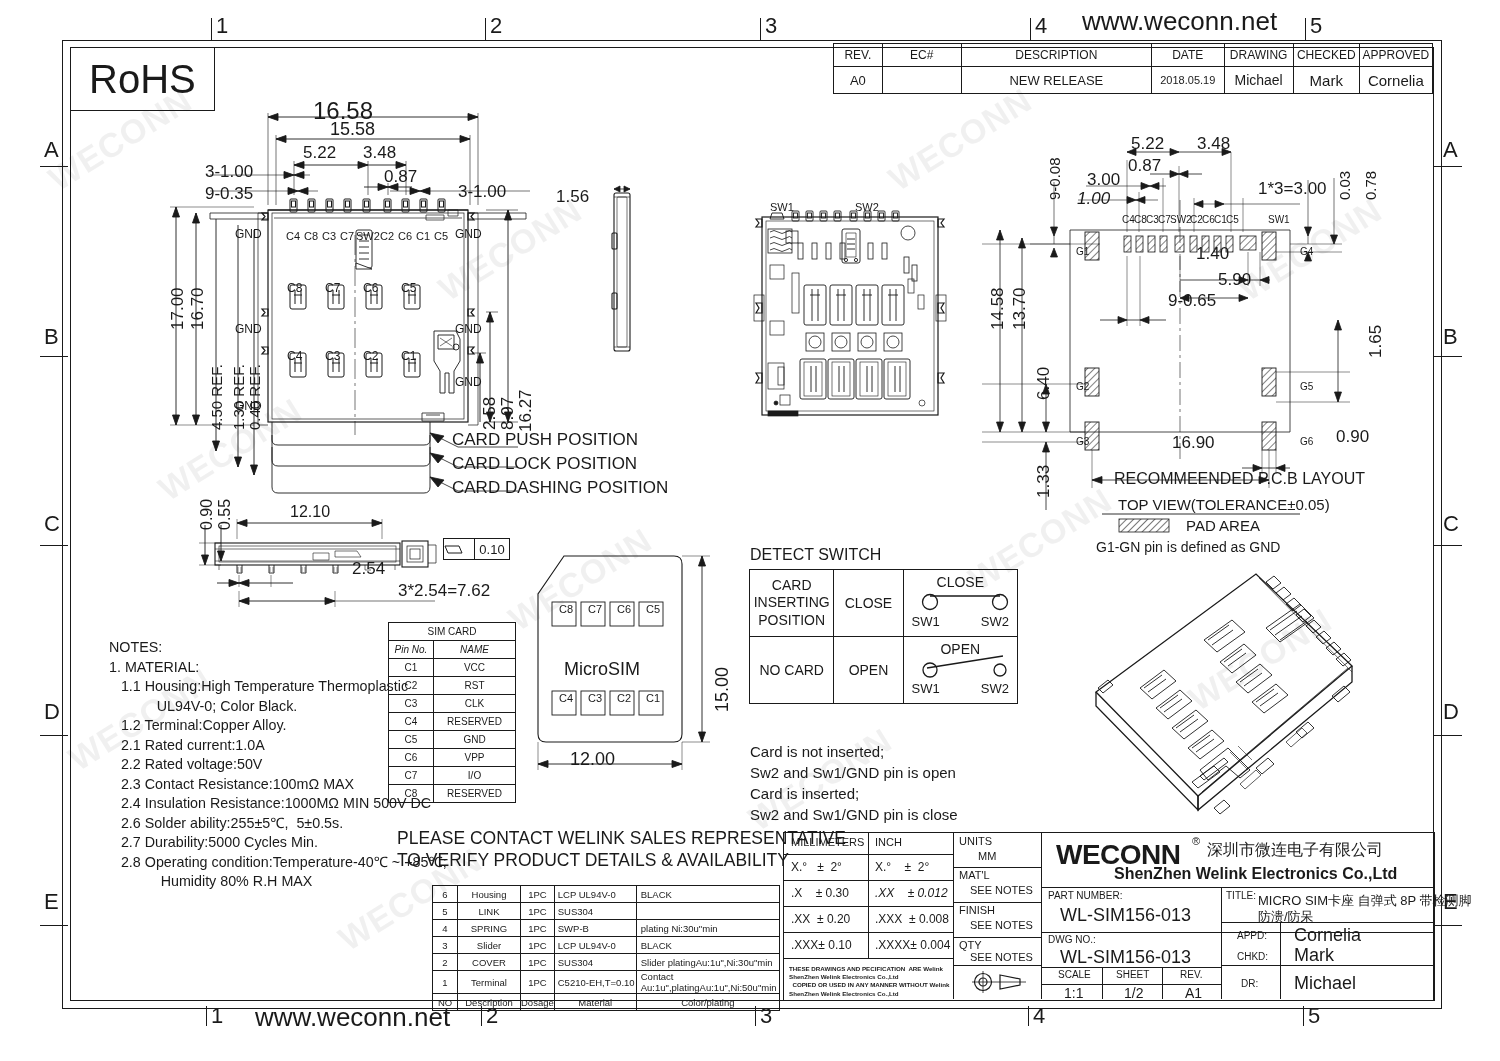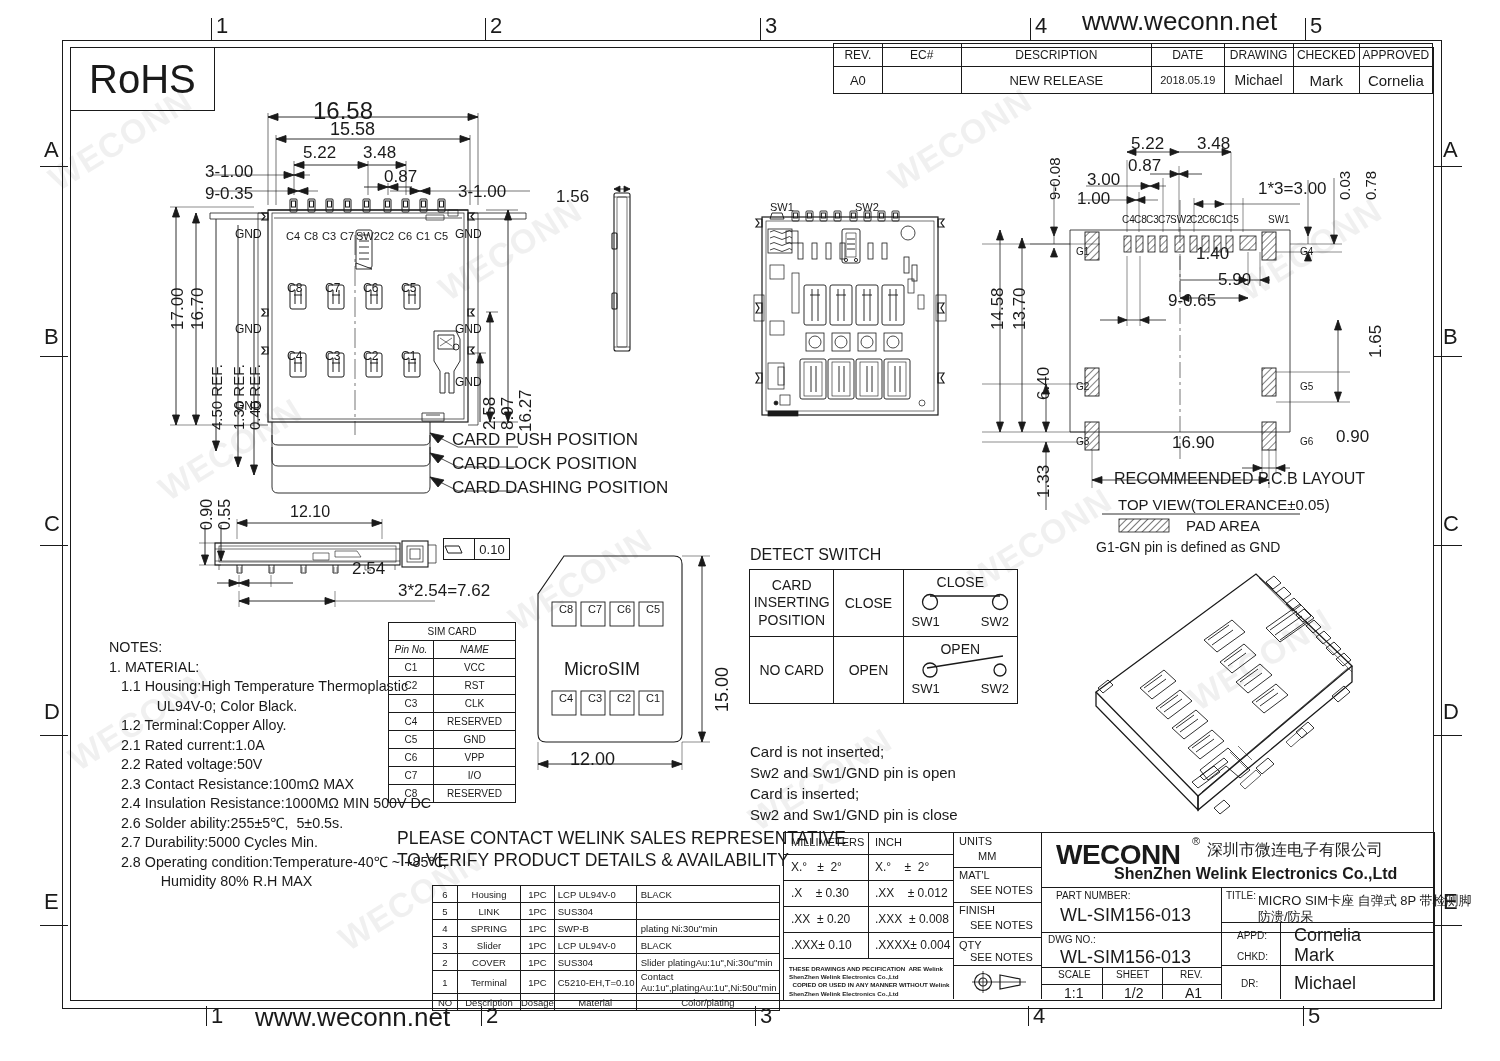--- a/index.html
+++ b/index.html
@@ -712,21 +712,21 @@
     <path d="M112 374 L310 374" fill="none"></path>
   </g>
 </svg>
 </div>
 
 <div>
   <div class="txt" style="left:1131px;top:135px;font-size:17px;">5.22</div>
   <div class="txt" style="left:1197px;top:135px;font-size:17px;">3.48</div>
   <div class="txt" style="left:1128px;top:157px;font-size:17px;">0.87</div>
   <div class="txt" style="left:1087px;top:171px;font-size:17px;">3.00</div>
-  <div class="txt" style="left:1077px;top:190px;font-size:17px;">1.00</div>
+  <div class="txt" style="left:1077px;top:190px;font-size:17px;font-style:italic;">1.00</div>
   <div class="vtxt" style="left:1046px;top:200px;font-size:15px;">9-0.08</div>
   <div class="txt" style="left:1258px;top:180px;font-size:17px;">1*3=3.00</div>
   <div class="vtxt" style="left:1336px;top:200px;font-size:15px;">0.03</div>
   <div class="vtxt" style="left:1362px;top:200px;font-size:15px;">0.78</div>
   <div class="txt" style="left:1196px;top:245px;font-size:17px;">1.40</div>
   <div class="txt" style="left:1218px;top:271px;font-size:17px;">5.90</div>
   <div class="txt" style="left:1168px;top:292px;font-size:17px;">9-0.65</div>
   <div class="vtxt" style="left:988px;top:330px;font-size:17px;">14.58</div>
   <div class="vtxt" style="left:1010px;top:330px;font-size:17px;">13.70</div>
   <div class="vtxt" style="left:1034px;top:400px;font-size:17px;">6.40</div>
@@ -1051,21 +1051,21 @@
     <div class="ln" style="left:0;top:74px;width:170px;height:1px;"></div>
     <div class="ln" style="left:0;top:100px;width:170px;height:1px;"></div>
     <div class="ln" style="left:0;top:126px;width:170px;height:1px;"></div>
     <div class="ln" style="left:85px;top:0;width:1px;height:126px;"></div>
     <div class="ln" style="left:170px;top:0;width:1px;height:167px;"></div>
     <div class="txt" style="left:8px;top:5px;font-size:11px;">MILLIMETERS</div>
     <div class="txt" style="left:92px;top:5px;font-size:11px;">INCH</div>
     <div class="txt" style="left:8px;top:29px;font-size:12px;">X.°   ±  2°</div>
     <div class="txt" style="left:92px;top:29px;font-size:12px;">X.°    ±  2°</div>
     <div class="txt" style="left:8px;top:55px;font-size:12px;">.X    ± 0.30</div>
-    <div class="txt" style="left:92px;top:55px;font-size:12px;">.XX    ± 0.012</div>
+    <div class="txt" style="left:92px;top:55px;font-size:12px;font-style:italic;">.XX    ± 0.012</div>
     <div class="txt" style="left:8px;top:81px;font-size:12px;">.XX  ± 0.20</div>
     <div class="txt" style="left:92px;top:81px;font-size:12px;">.XXX  ± 0.008</div>
     <div class="txt" style="left:8px;top:107px;font-size:12px;">.XXX± 0.10</div>
     <div class="txt" style="left:92px;top:107px;font-size:12px;">.XXXX± 0.004</div>
     <div class="txt" style="left:6px;top:133px;font-size:6.2px;font-weight:bold;line-height:8.6px;">THESE DRAWINGS AND PECIFICATION  ARE Welink</div>
     <div class="txt" style="left:6px;top:141.6px;font-size:6.2px;font-weight:bold;">ShenZhen Welink Electronics Co.,Ltd</div>
     <div class="txt" style="left:6px;top:150.2px;font-size:6.2px;font-weight:bold;">  COPIED OR USED IN ANY MANNER WITHOUT Welink</div>
     <div class="txt" style="left:6px;top:158.8px;font-size:6.2px;font-weight:bold;">ShenZhen Welink Electronics Co.,Ltd</div>
   </div>
 
@@ -1104,21 +1104,21 @@
     <div class="ln" style="left:0;top:100px;width:391px;height:1px;"></div>
     <div class="ln" style="left:0;top:135px;width:179px;height:1px;"></div>
     <div class="ln" style="left:179px;top:55px;width:1px;height:112px;"></div>
     <div class="ln" style="left:179px;top:90px;width:212px;height:1px;"></div>
     <div class="ln" style="left:179px;top:133px;width:212px;height:1px;"></div>
     <div class="ln" style="left:238px;top:90px;width:1px;height:77px;"></div>
     <div class="ln" style="left:60px;top:135px;width:1px;height:32px;"></div>
     <div class="ln" style="left:120px;top:135px;width:1px;height:32px;"></div>
     <div class="ln" style="left:0;top:152px;width:179px;height:1px;"></div>
 
-    <div class="txt" style="left:14px;top:59px;font-size:10px;">PART NUMBER:</div>
+    <div class="txt" style="left:6px;top:59px;font-size:10px;">PART NUMBER:</div>
     <div class="txt" style="left:18px;top:74px;font-size:18px;">WL-SIM156-013</div>
     <div class="txt" style="left:6px;top:103px;font-size:10px;">DWG NO.:</div>
     <div class="txt" style="left:18px;top:116px;font-size:18px;">WL-SIM156-013</div>
 
     <div class="txt" style="left:184px;top:59px;font-size:10px;">TITLE:</div>
     <div class="txt" style="left:216px;top:62px;font-size:13px;">MICRO SIM卡座 自弹式 8P 带检测脚</div>
     <div class="txt" style="left:216px;top:78px;font-size:13px;">防溃/防呆</div>
 
     <div class="txt" style="left:195px;top:99px;font-size:10px;">APPD:</div>
     <div class="txt" style="left:252px;top:94px;font-size:18px;">Cornelia</div>

